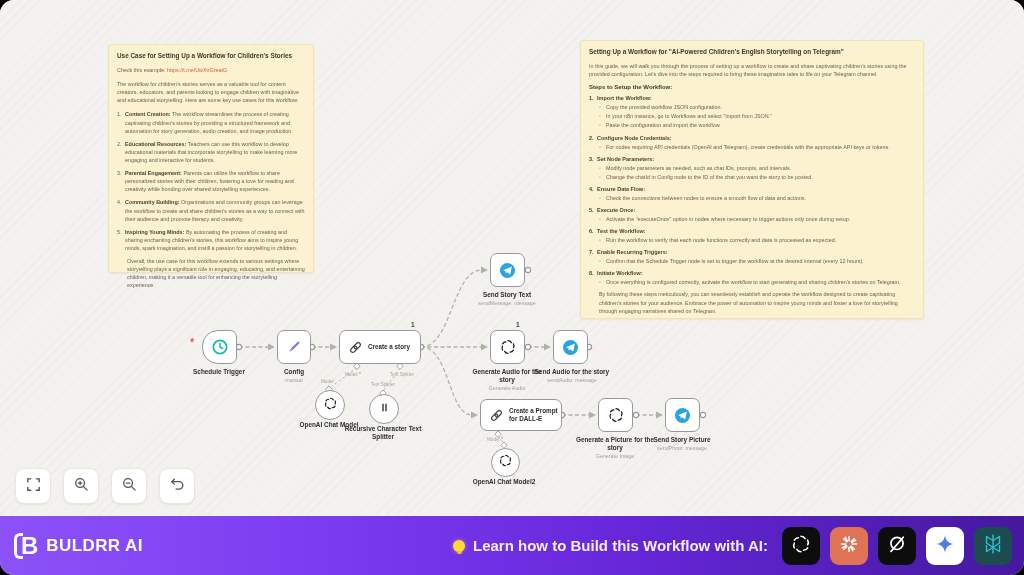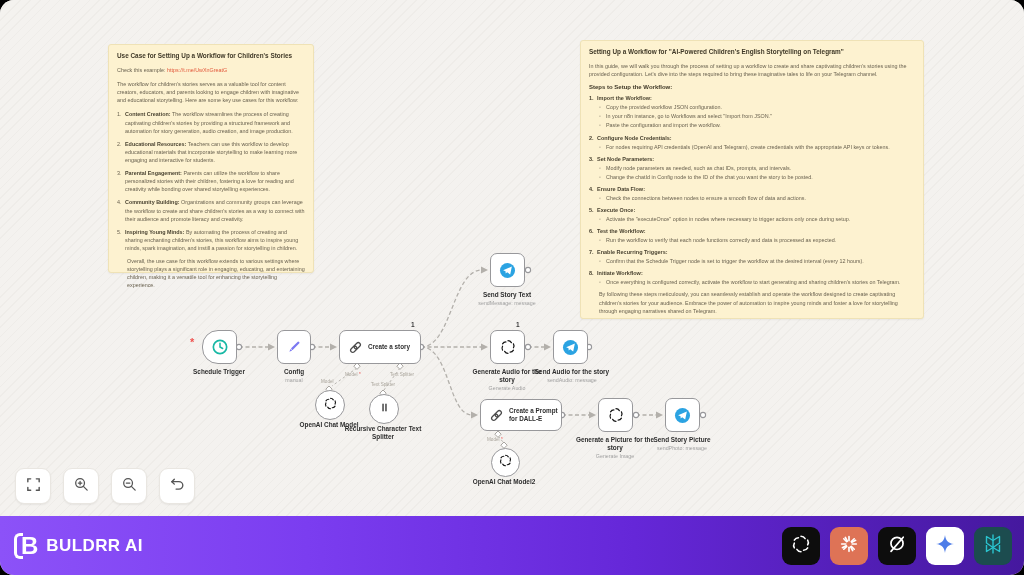--- a/index.html
+++ b/index.html
@@ -482,20 +482,24 @@
 
   <div class="bottom-bar">
     <div class="brand">
       <span class="logo-badge">
         <span class="logo-bracket"></span>
           <span class="logo-b">B</span>
       </span>
       <span class="brand-text">BULDRR AI</span>
     </div>
     <div class="bar-right">
+      <div class="bar-msg">
+        <span class="bulb"></span>
+        <span>Learn how to Build this Workflow with AI:</span>
+      </div>
       <div class="ai-tile tile-chatgpt">
         <span>
           <svg width="22" height="22" viewBox="0 0 24 24" fill="none" stroke="#fff" stroke-width="1.7" stroke-linecap="round">
             <g>
                 <path d="M12 3.6 A5.2 5.2 0 0 1 16.5 6.2"></path>
               </g>
             <g transform="rotate(60 12 12)">
                 <path d="M12 3.6 A5.2 5.2 0 0 1 16.5 6.2"></path>
               </g>
             <g transform="rotate(120 12 12)">

